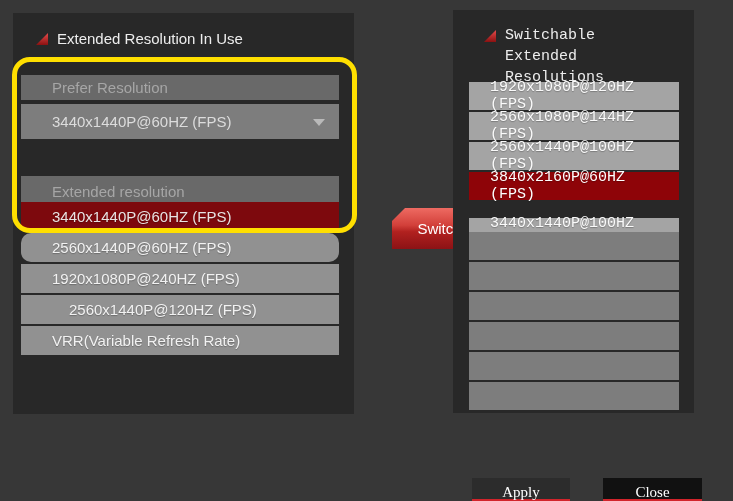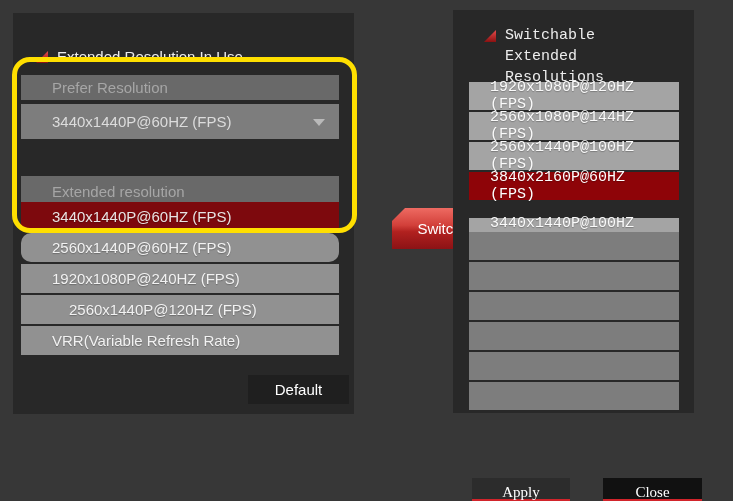--- a/index.html
+++ b/index.html
@@ -50,21 +50,21 @@
   .foot-btn span{margin-top:5px;line-height:18px;font-family:Liberation Serif, serif;}
   .apply-btn{left:472px;background:#2c2c2c;}
   .close-btn{left:603px;width:99px;background:#111111;}
 </style>
 </head>
 <body>
 
 <div class="screen">
 
   <div class="panel panel-left">
-    <div class="hdr" style="left:22px;top:33px;">
+    <div class="hdr" style="left:22px;top:15px;">
       <svg class="tri" width="14" height="14" viewBox="0 0 14 14">
         <defs>
             <linearGradient id="tg1" x1="0" y1="0" x2="0" y2="1">
           <stop offset="0" stop-color="#e84b4b"></stop>
               <stop offset="1" stop-color="#8b1111"></stop>
         </linearGradient>
           </defs>
         <polygon points="13,1 13,13 1,13" fill="url(#tg1)"></polygon>
       </svg>
       <span>Extended Resolution In Use</span>
@@ -92,23 +92,20 @@
     <div class="bar row" style="top:251px;height:29px;">
       <span>1920x1080P@240HZ (FPS)</span>
     </div>
     <div class="bar row" style="top:282px;height:29px;padding-left:48px;">
       <span>2560x1440P@120HZ (FPS)</span>
     </div>
     <div class="bar row" style="top:313px;height:29px;">
       <span>VRR(Variable Refresh Rate)</span>
     </div>
 
-    <div class="default-btn">
-      <span>Default</span>
-    </div>
   </div>
 
   <div class="hilite"></div>
 
   <div class="switch-btn">
     <span>Switch</span>
   </div>
 
   <div class="panel panel-right">
     <div class="hdr" style="left:30px;top:15px;width:185px;">

